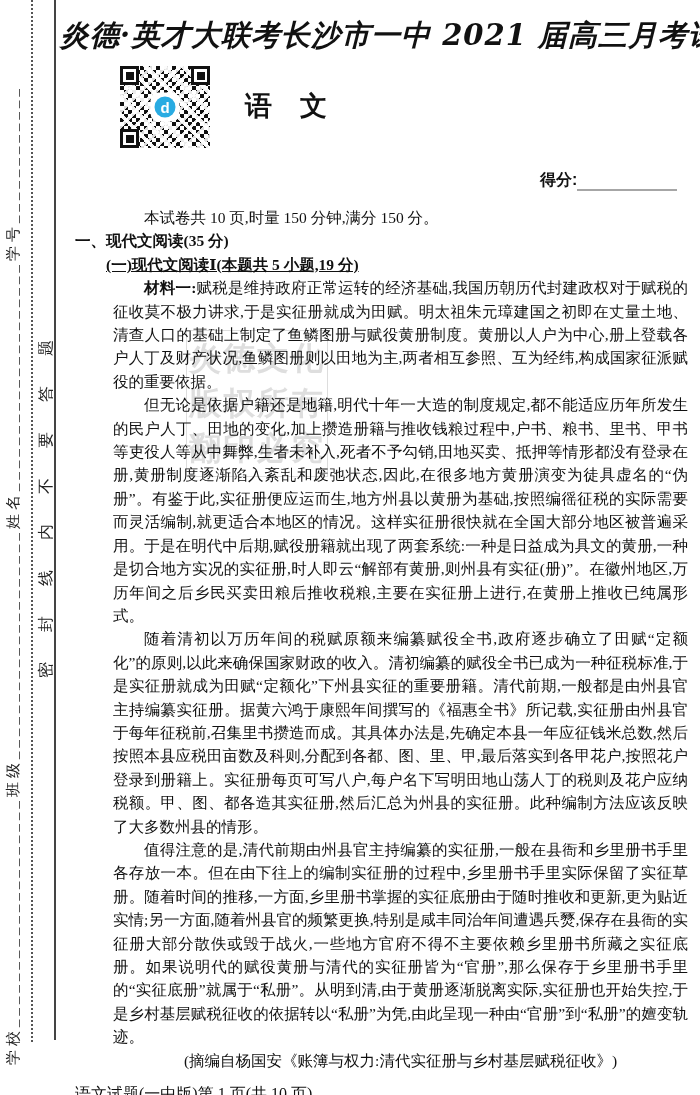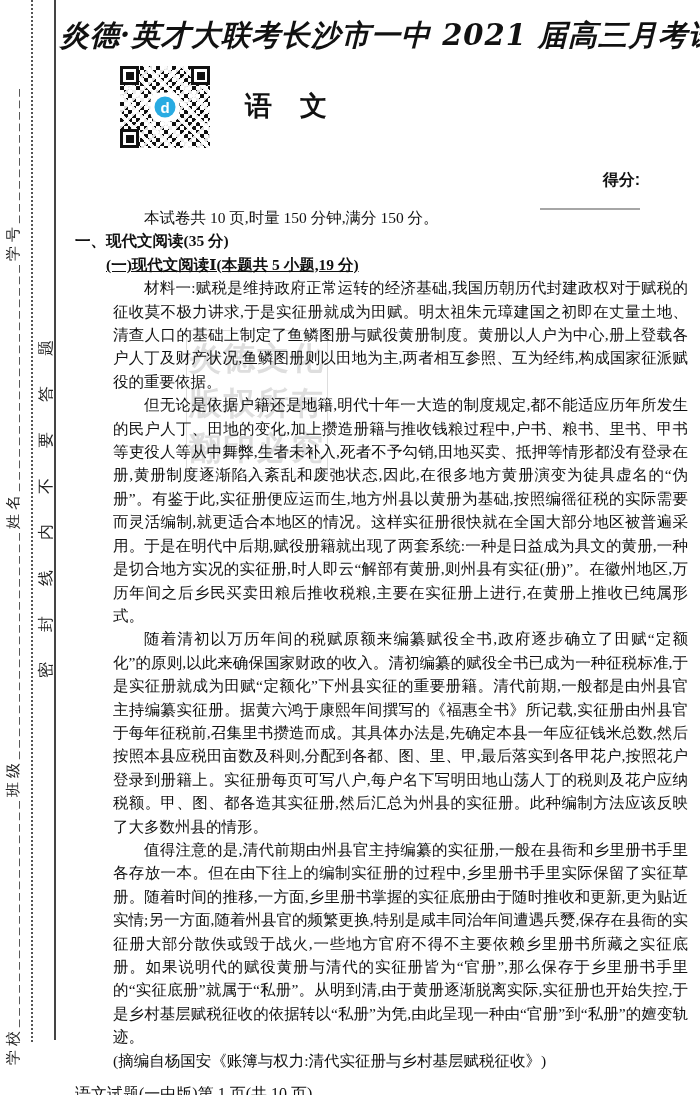--- a/index.html
+++ b/index.html
@@ -51,38 +51,38 @@
   .qr .finder.bl { left:0; bottom:0; }
   .qr .logo { position:absolute; left:50%; top:50%; transform:translate(-50%,-50%);
     width:27px; height:27px; background:#fff; border-radius:7px;
     display:flex; align-items:center; justify-content:center;
     box-shadow:0 0 0 1px #fff; }
   .qr .logo-circle { width:21px; height:21px; border-radius:50%;
     color:#fff; text-align:center;
     font-family:"Liberation Sans","DejaVu Sans",sans-serif;
     font-weight:bold; font-size:15px; line-height:21px; }
   
-  .score { position:absolute; left:540px; top:170px; display:flex; align-items:flex-end;flex-direction:column; }
+  .score { position:absolute; left:540px; top:170px; display:flex; align-items:flex-end; }
   .score-label { font-family:"Liberation Sans","DejaVu Sans",sans-serif;
     font-weight:bold; font-size:16px; }
   .score-blank { width:100px; height:19px; border-bottom:2px solid #a6a6a6; }
   
   .watermark { position:absolute; left:186px; top:330px; width:142px; z-index:0;
     padding:5px 0; text-align:center; border:1px solid rgba(120,120,120,.25);
     color:rgba(70,70,70,.18); font-weight:bold; font-size:32px; line-height:45px;
     letter-spacing:2px; }
   
   .content { position:absolute; left:75px; top:206px; width:613px; z-index:1;
     font-size:15.5px; line-height:23.4px; text-align:justify;
     text-justify:inter-ideograph; }
   .content p { text-indent:2em;margin-left:38px; }
   .h-bold { font-weight:bold; }
   .h-indent { text-indent:2em;text-decoration:underline; }
-  .material-label { font-weight:normal; }
-  .citation { text-align:left; text-indent:0 !important; }
+  .material-label { font-weight:bold; }
+  .citation { text-align:center; text-indent:0 !important; }
   
   .footer { position:absolute; left:75px; width:613px; top:1084px;
     text-align:left; font-size:16px; z-index:1; }
 </style>
 </head>
 <body>
 
 <div class="page">
 
   <div class="dotted-line"></div>

